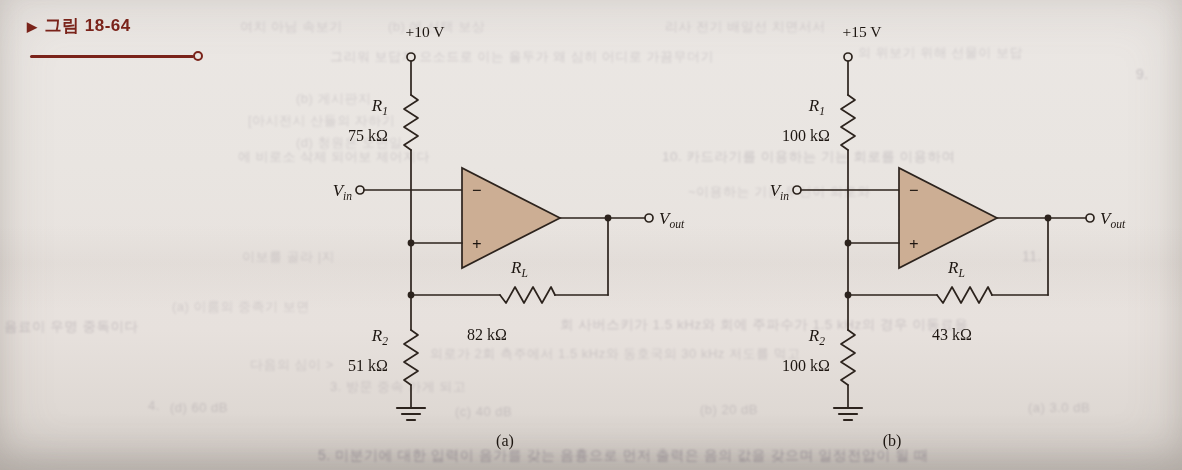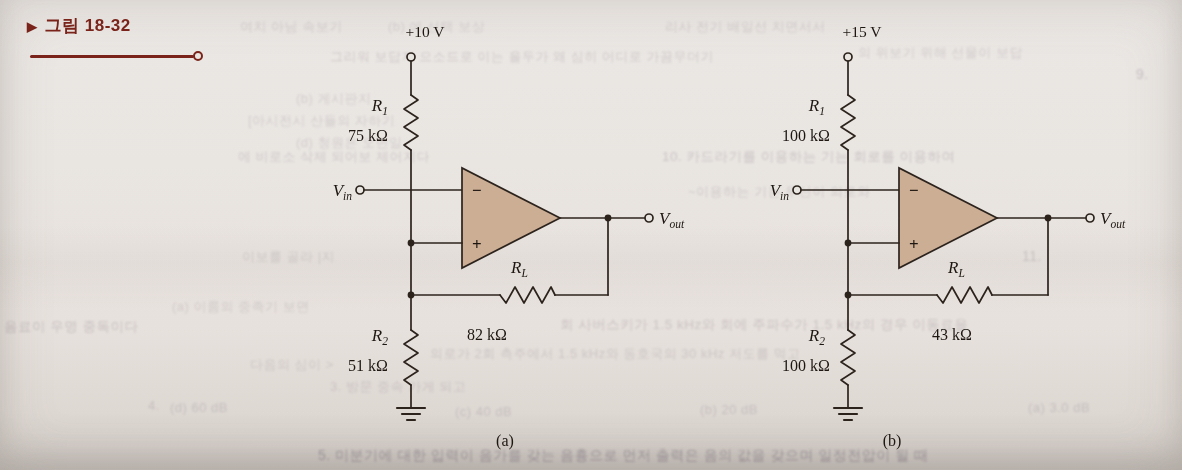--- a/index.html
+++ b/index.html
@@ -89,21 +89,21 @@
     <span style="left: 148px; top: 398px; font-size: 13px; opacity: 0.22;">4.</span>
     <span style="left: 170px; top: 400px; font-size: 13px; opacity: 0.22;">(d) 60 dB</span>
     <span style="left: 455px; top: 404px; font-size: 13px; opacity: 0.22;">(c) 40 dB</span>
     <span style="left: 700px; top: 402px; font-size: 13px; opacity: 0.22;">(b) 20 dB</span>
     <span style="left: 1028px; top: 400px; font-size: 13px; opacity: 0.22;">(a) 3.0 dB</span>
     <span style="left: 318px; top: 447px; font-size: 14px; opacity: 0.45;">5. 미분기에 대한 입력이 음가를 갖는 음흉으로 먼저 출력은 음의 값을 갖으며 일정전압이 될 때</span>
   </div>
 
 <div class="fig-label">
   <span class="marker">▶</span>
-  <span>그림 18-32</span>
+  <span>그림 18-64</span>
 </div>
 <div class="fig-rule"></div>
 <div class="fig-rule-dot"></div>
 
 <svg class="circuit" style="left:315px" width="400" height="450" viewBox="0 0 400 450" aria-hidden="true">
 
   <text class="sup" x="110" y="27" text-anchor="middle">+10 V</text>
   <circle class="term" cx="96" cy="47" r="4"></circle>
   <line class="w" x1="96" y1="51" x2="96" y2="85"></line>
 

